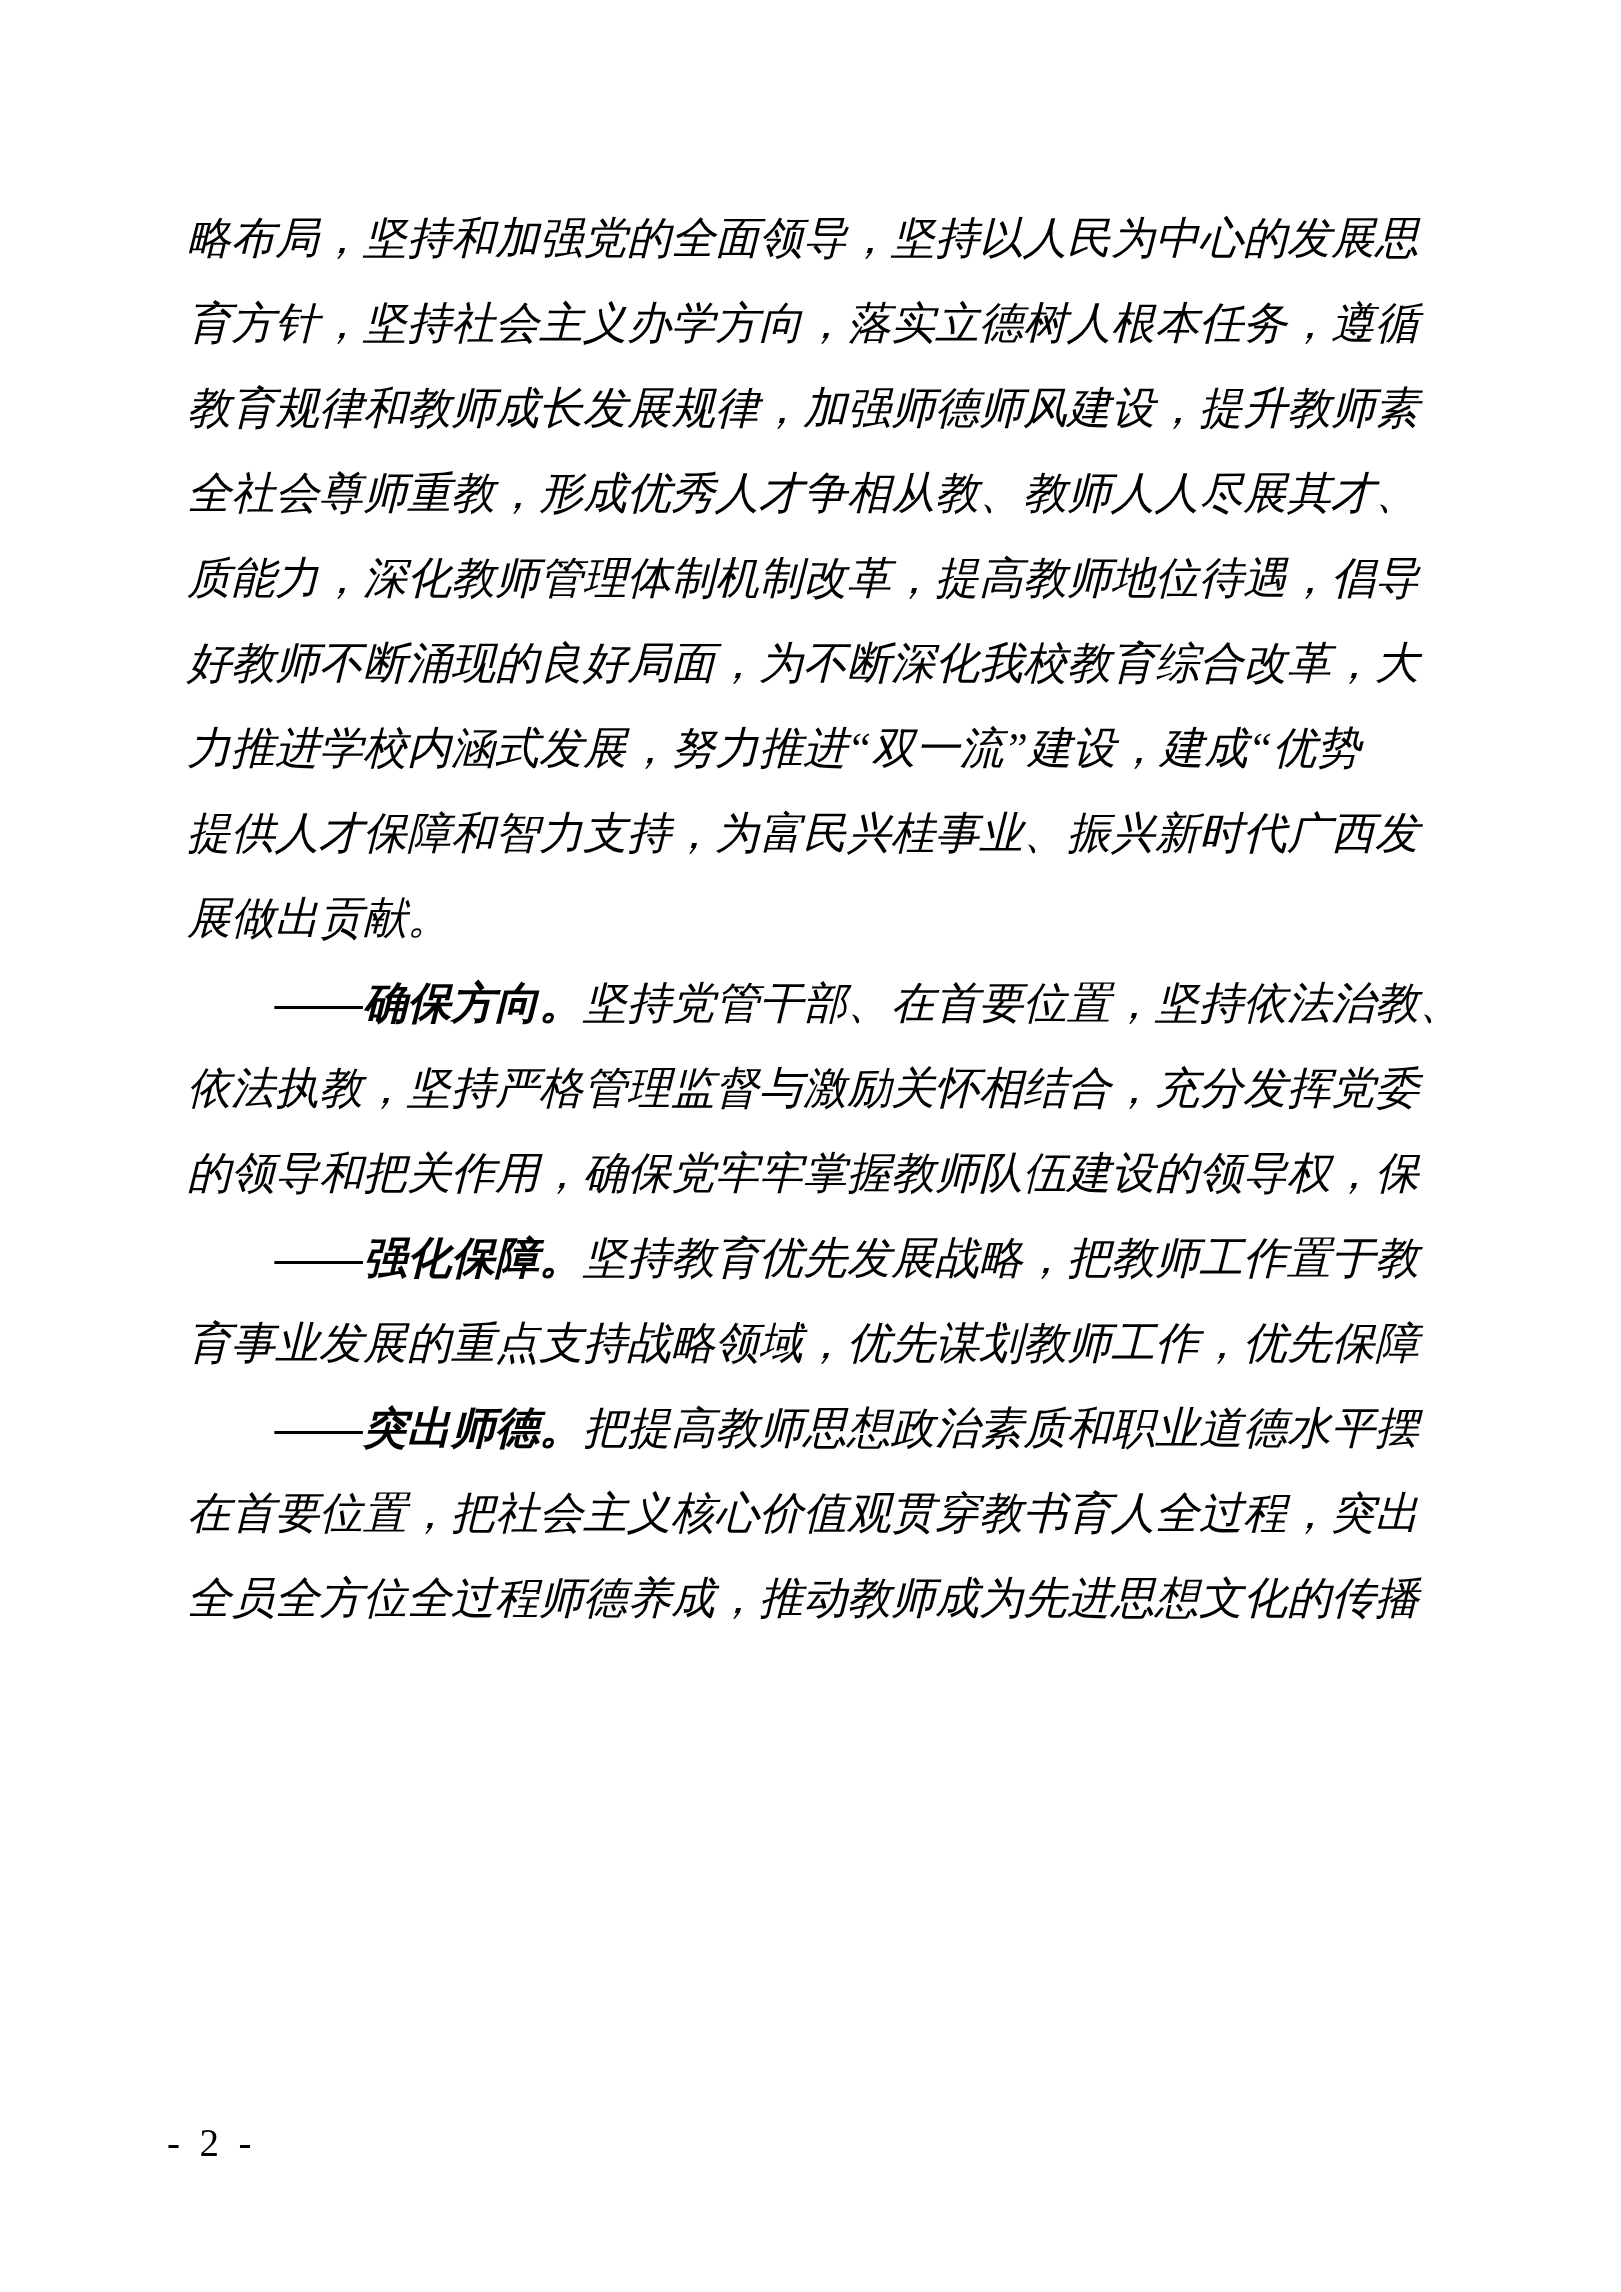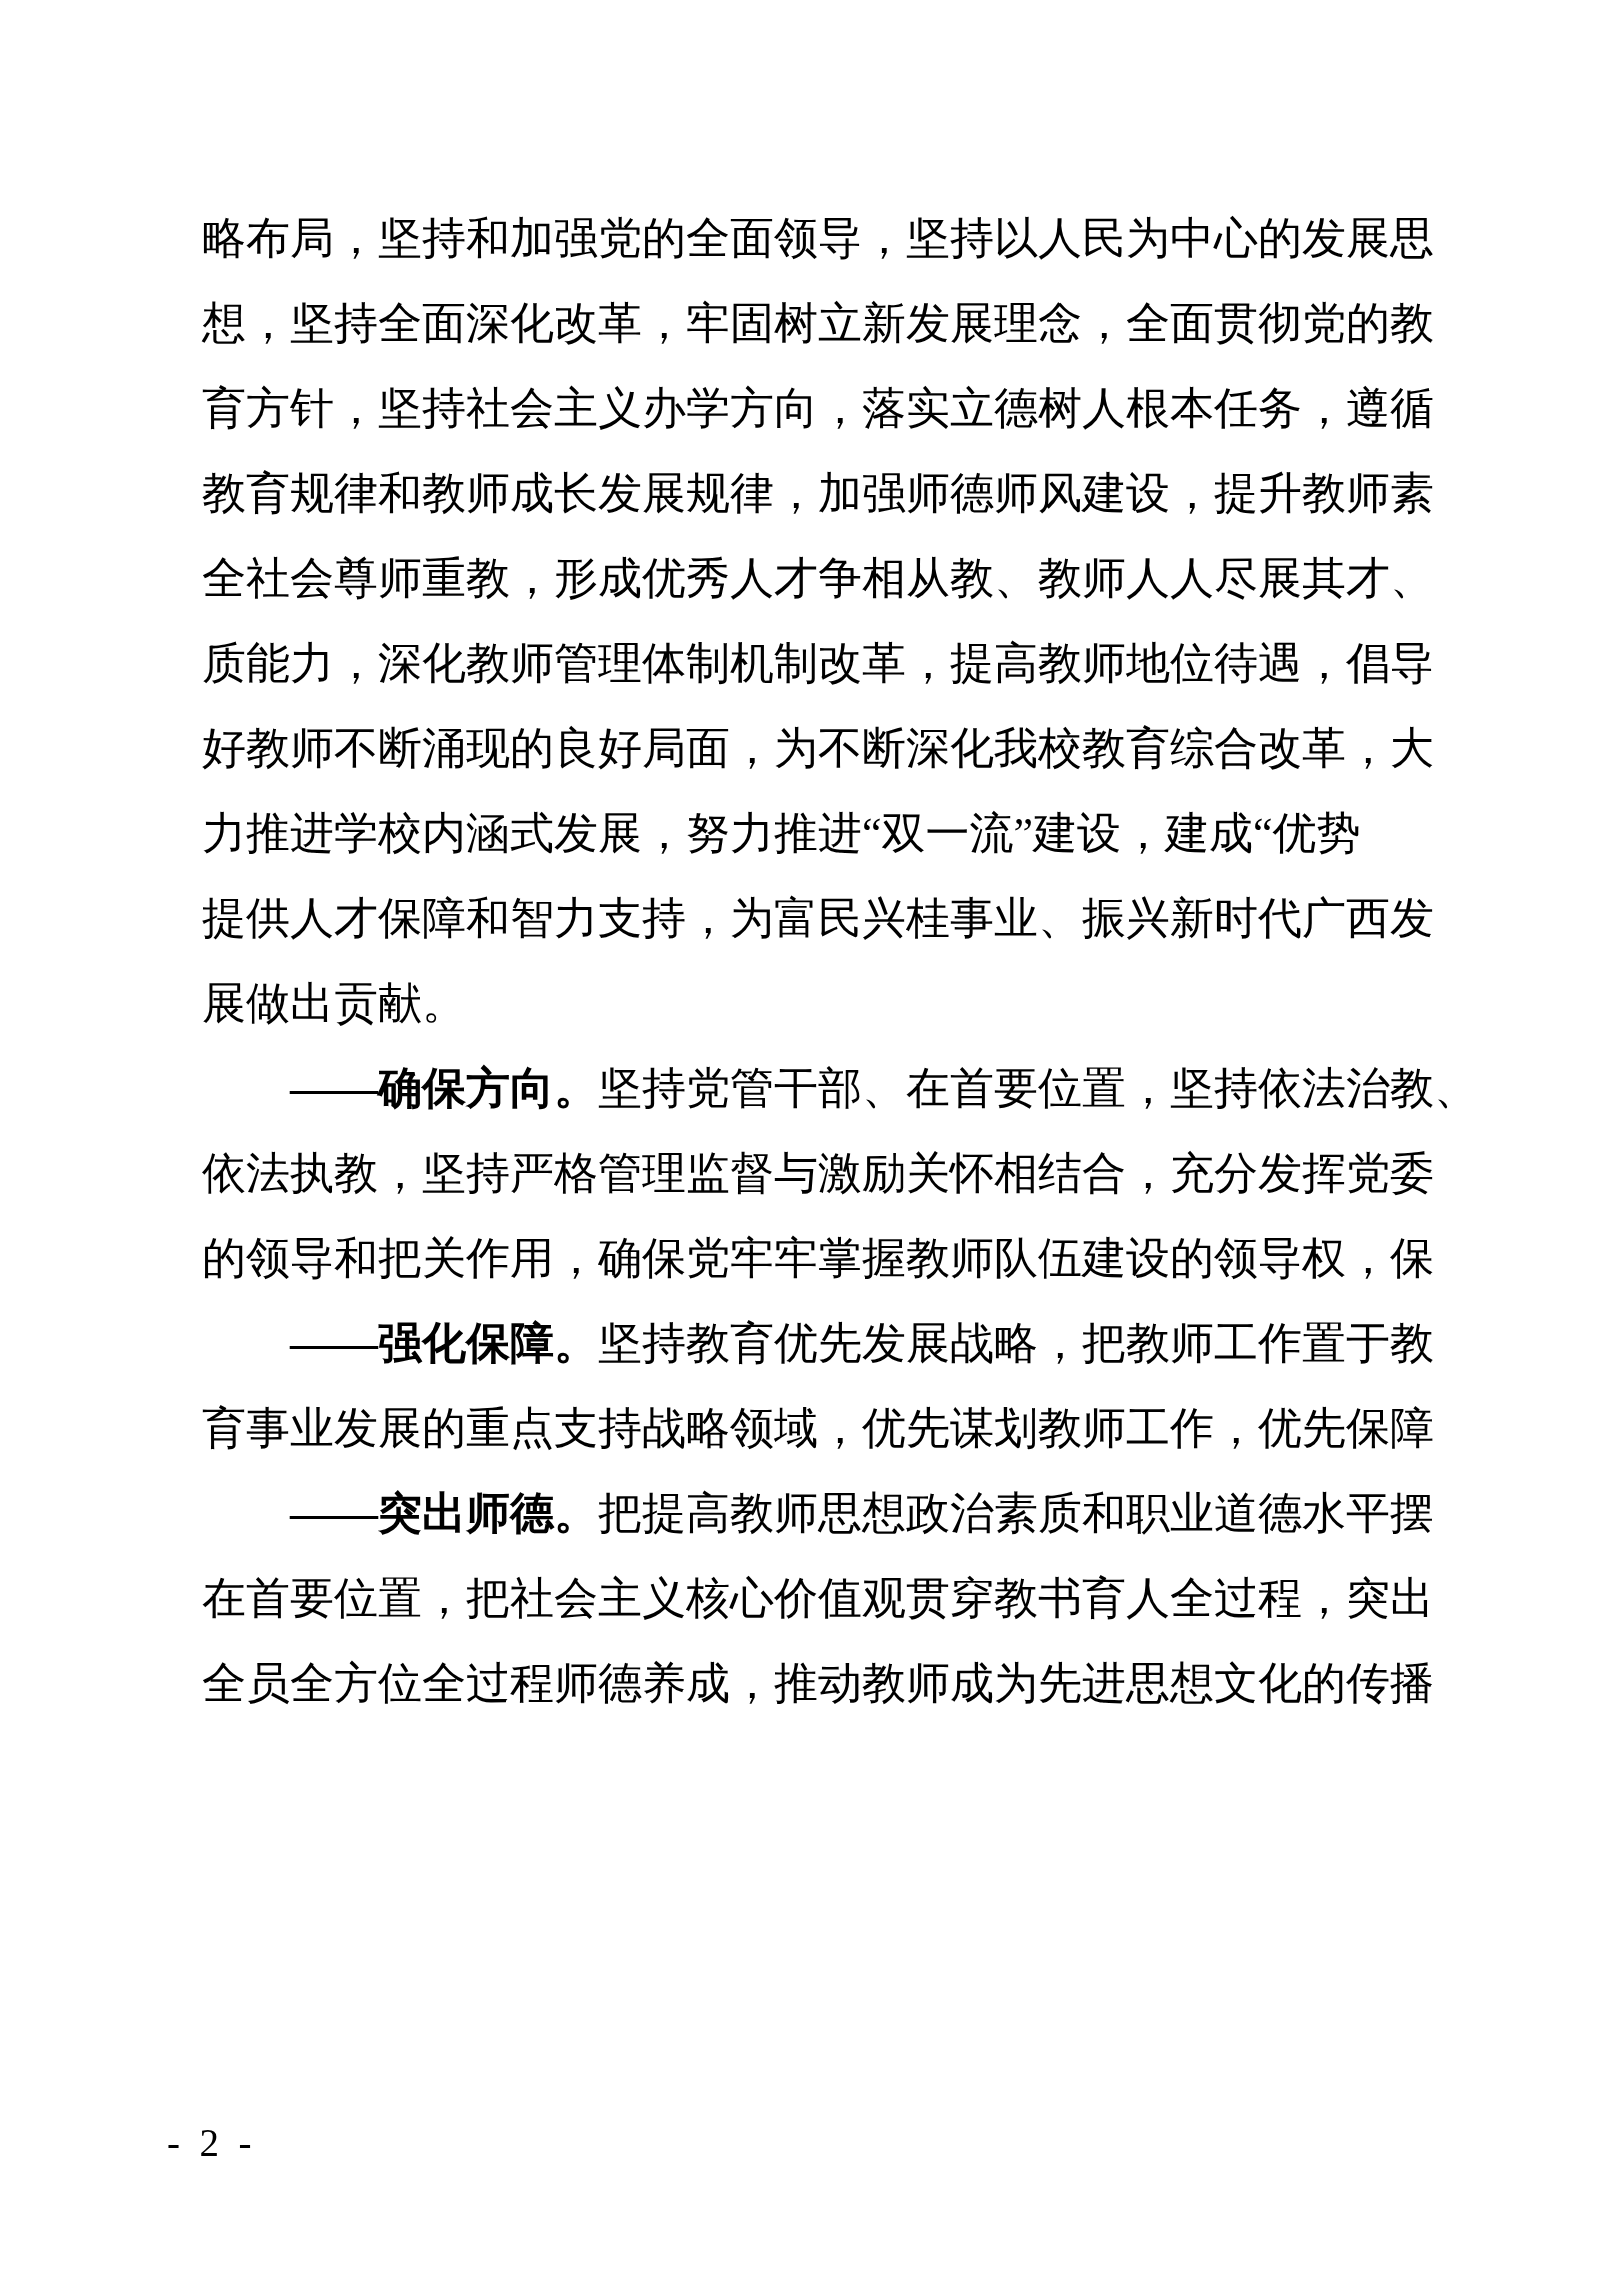--- a/index.html
+++ b/index.html
@@ -14,23 +14,24 @@
   }
   .page {
     position: absolute;
     left: 0; top: 0;
     width: 1621px;
     height: 2293px;
     background: #ffffff;
   }
   .content {
     position: absolute;
-    left: 202px;
+    left: 187px;
     top: 196px;
     width: 1255px;
+    font-style: italic;
   }
   .line {
     height: 85px;
     line-height: 85px;
     font-size: 44px;
     white-space: nowrap;
     letter-spacing: 0;
   }
   .line.indent { padding-left: 88px; }
   .line.heading { font-weight: 700; }
@@ -44,21 +45,20 @@
     letter-spacing: 4.9px;
     color: #000000;
   }
 </style>
 </head>
 <body>
 
 <div class="page">
   <div class="content">
       <div class="line"><span>略布局，坚持和加强党的全面领导，坚持以人民为中心的发展思</span></div>
-      <div class="line"><span>想，坚持全面深化改革，牢固树立新发展理念，全面贯彻党的教</span></div>
       <div class="line"><span>育方针，坚持社会主义办学方向，落实立德树人根本任务，遵循</span></div>
       <div class="line"><span>教育规律和教师成长发展规律，加强师德师风建设，提升教师素</span></div>
       <div class="line"><span>全社会尊师重教，形成优秀人才争相从教、教师人人尽展其才、</span></div>
       <div class="line"><span>质能力，深化教师管理体制机制改革，提高教师地位待遇，倡导</span></div>
       <div class="line"><span>好教师不断涌现的良好局面，为不断深化我校教育综合改革，大</span></div>
       <div class="line"><span>力推进学校内涵式发展，努力推进“双一流”建设，建成“优势</span></div>
       <div class="line"><span>提供人才保障和智力支持，为富民兴桂事业、振兴新时代广西发</span></div>
       <div class="line"><span>展做出贡献。</span></div>
       <div class="line indent"><span class="bold">——确保方向。</span><span>坚持党管干部、在首要位置，坚持依法治教、</span></div>
       <div class="line"><span>依法执教，坚持严格管理监督与激励关怀相结合，充分发挥党委</span></div>

